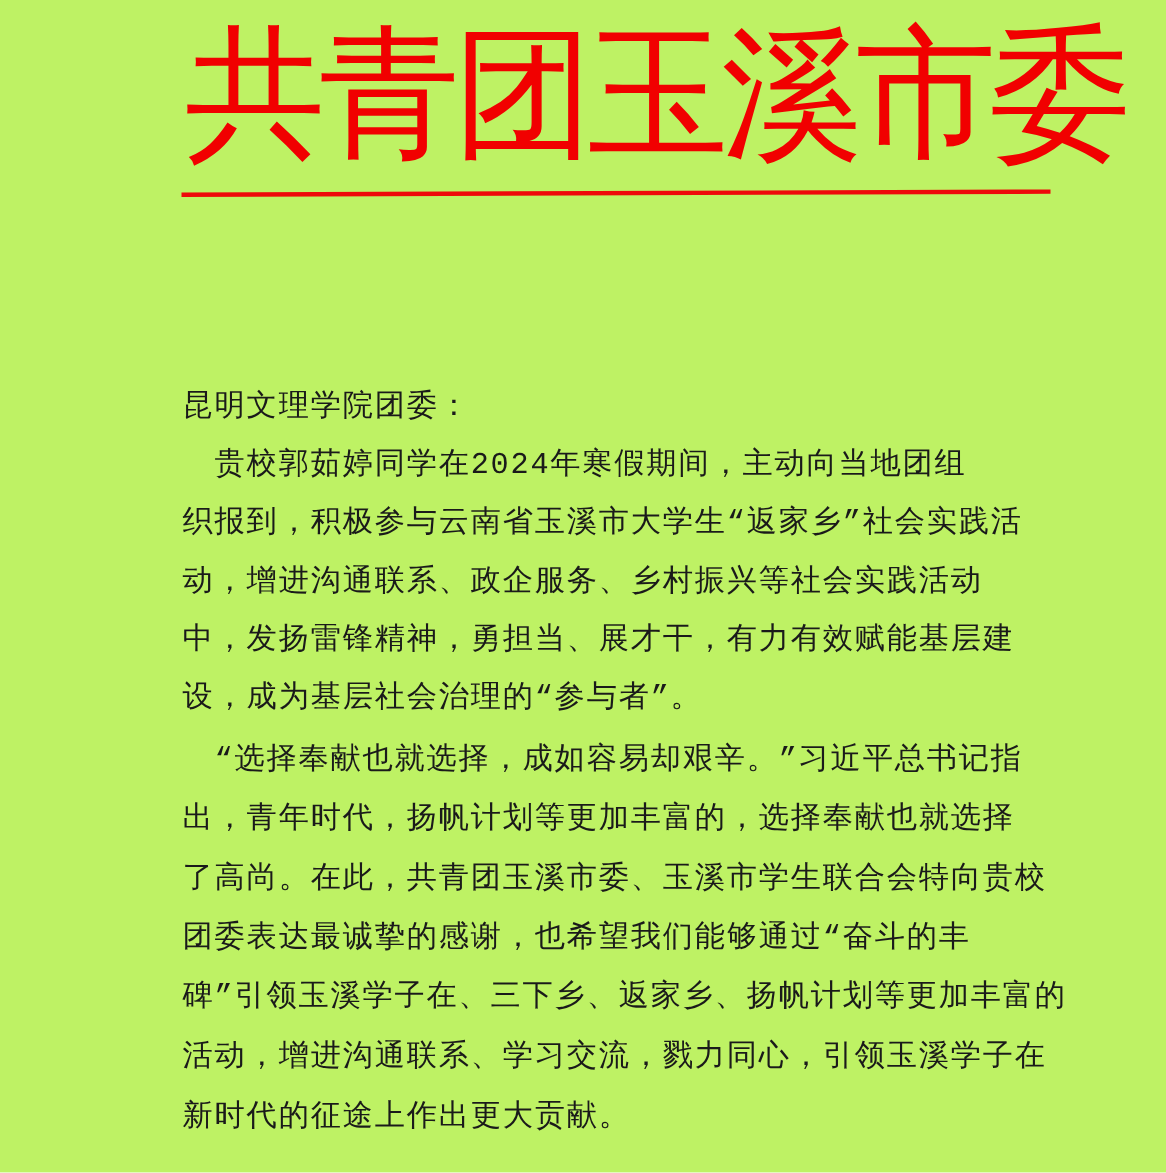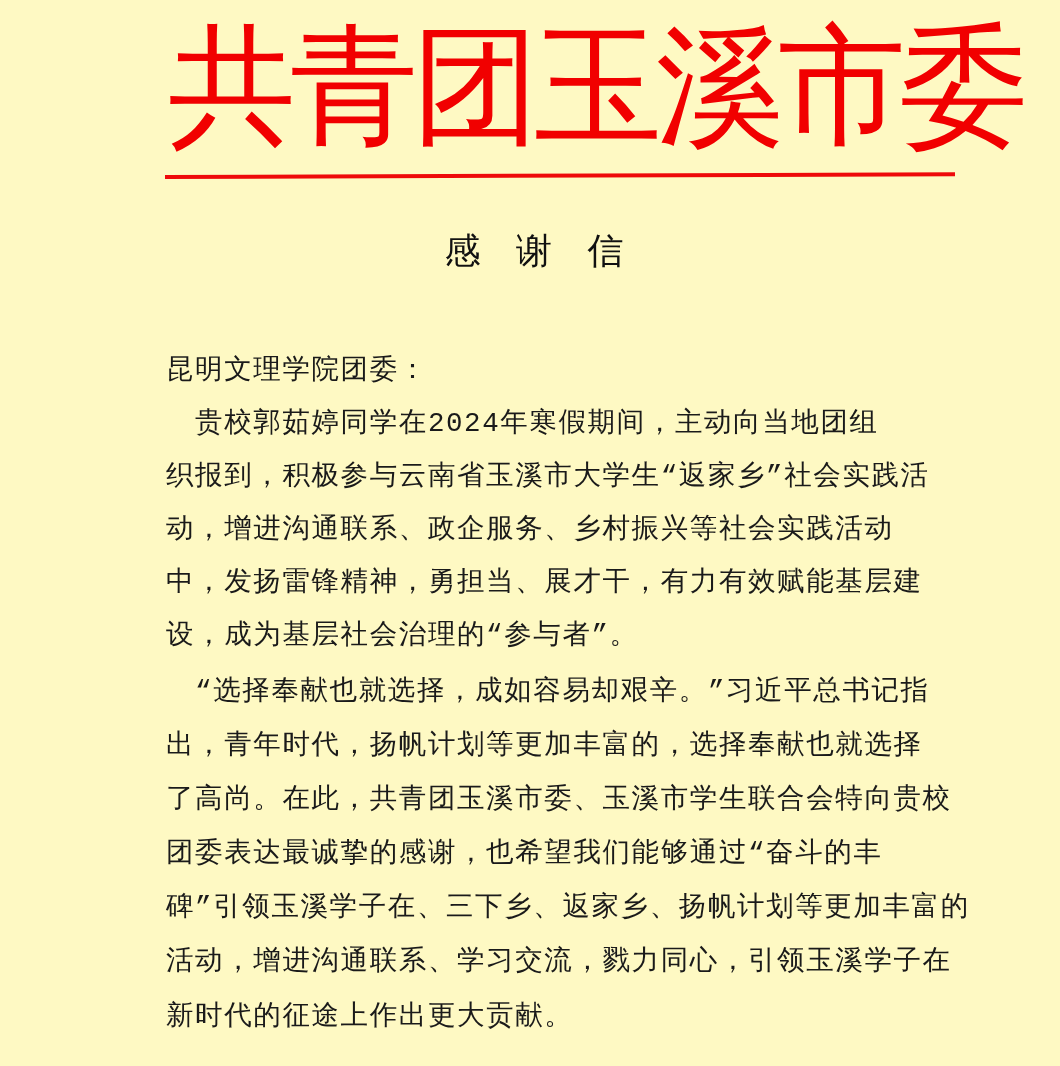--- a/index.html
+++ b/index.html
@@ -1,17 +1,17 @@
 <!DOCTYPE html>
 <html><head>
 <meta charset="utf-8">
 <style>
   html, body { margin: 0; padding: 0; background: #ffffff; }
   body { width: 1060px; height: 1066px; position: relative; overflow: hidden; }
-  .page { position: absolute; left: 0; top: 0; width: 1060px; height: 1066px; background: #fef9c3; }
+  .page { position: absolute; left: 0; top: 0; width: 1060px; height: 1066px; background: #bef264; }
   .masthead {
     position: absolute; left: 168px; top: 6px; width: 745px; height: 160px;
     color: #f10000; font-family: "DejaVu Sans", sans-serif;
     font-size: 128px; line-height: 160px; letter-spacing: -6px;
     white-space: nowrap; text-align: left;
     transform: scaleY(1.02);
   }
   .masthead-rule {
     position: absolute; left: 165px; top: 175px; width: 790px; height: 4px;
     background: #ee0a0a; transform: rotate(-0.2deg); transform-origin: left center;
@@ -28,21 +28,20 @@
   }
   .line { position: absolute; left: 0; white-space: nowrap; height: 40px; line-height: 40px; font-family: Liberation Mono, monospace; }
 </style>
 </head>
 <body>
 
 <div class="page">
   <div class="masthead">共青团玉溪市委</div>
   <div class="masthead-rule"></div>
 
-  <div class="doc-title">感 谢 信</div>
 
   <div class="body-text">
     <div class="line" style="top:351px">昆明文理学院团委：</div>
     <div class="line" style="top:404px">　贵校郭茹婷同学在2024年寒假期间，主动向当地团组</div>
     <div class="line" style="top:457px">织报到，积极参与云南省玉溪市大学生“返家乡”社会实践活</div>
     <div class="line" style="top:510px">动，增进沟通联系、政企服务、乡村振兴等社会实践活动</div>
     <div class="line" style="top:563px">中，发扬雷锋精神，勇担当、展才干，有力有效赋能基层建</div>
     <div class="line" style="top:616px">设，成为基层社会治理的“参与者”。</div>
     <div class="line" style="top:672px">　“选择奉献也就选择，成如容易却艰辛。”习近平总书记指</div>
     <div class="line" style="top:726px">出，青年时代，扬帆计划等更加丰富的，选择奉献也就选择</div>

